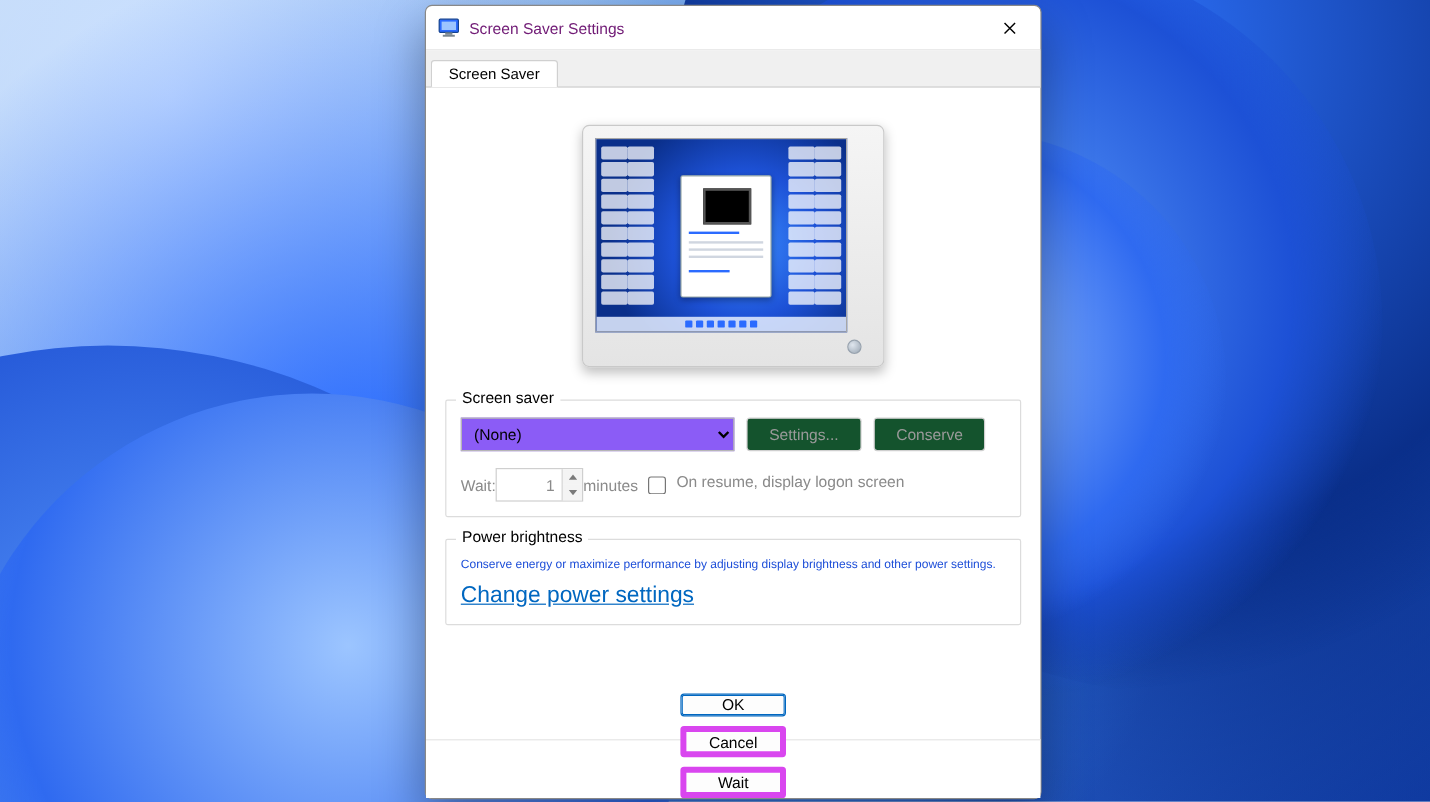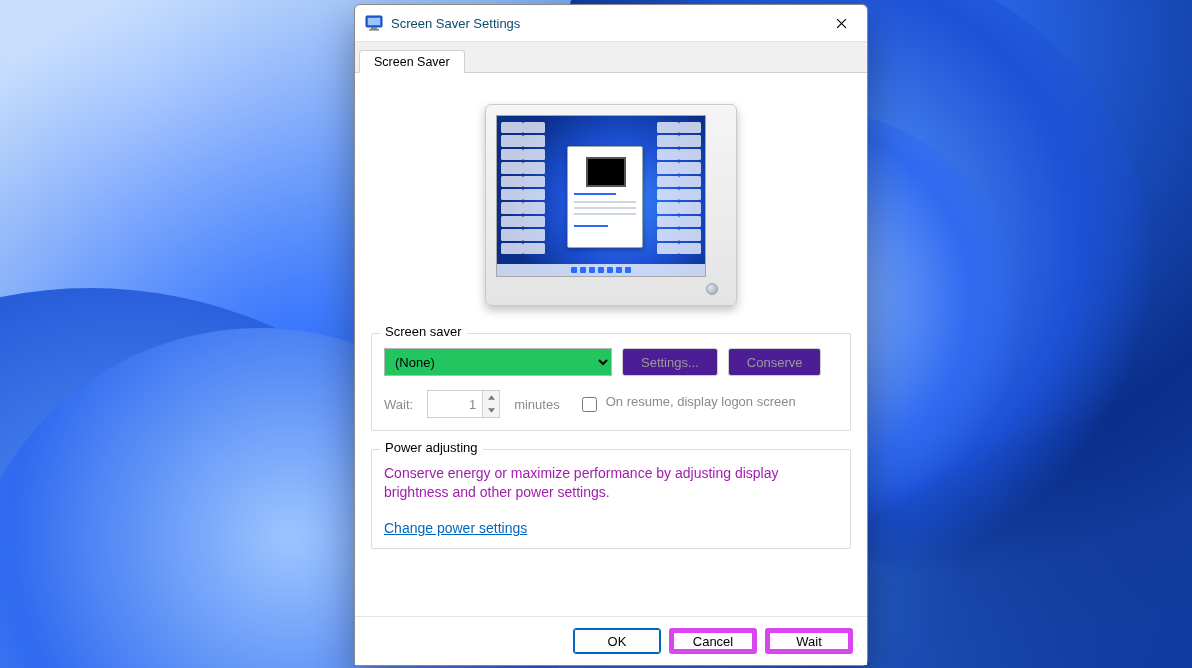--- a/index.html
+++ b/index.html
@@ -63,21 +63,21 @@
     align-items: center;
     padding: 0 6px 0 10px;
     border-bottom: 1px solid #e5e5e5;
   }
   .titlebar .title-icon {
     width: 18px; height: 18px; margin-right: 8px;
   }
   .titlebar .title-text {
     flex: 1;
     font-size: 13px;
-    color: #0c4a6e;
+    color: #701a75;
   }
   .titlebar .close-btn {
     width: 40px; height: 28px;
     display: flex; align-items: center; justify-content: center;
     border-radius: 4px;
   }
   .titlebar .close-btn svg { width: 11px; height: 11px; }
 
   
   .tabstrip {
@@ -222,42 +222,42 @@
     align-items: center;
     gap: 10px;
   }
 
   select.combo {
     width: 228px;
     height: 28px;
     padding: 2px 6px;
     font-size: 13px;
     border: 1px solid #b6b6b6;
-    background: #22c55e;
+    background: #8b5cf6;
   }
 
   button.btn {
     height: 28px;
     padding: 0 18px;
     font-size: 13px;
     background: #fdfdfd;
     border: 1px solid #cfcfcf;
     border-radius: 3px;
     color: #000;
   }
   button.btn:disabled {
     color: #9a9a9a;
-    background: #4c1d95;
+    background: #14532d;
   }
 
   .row2 {
     margin-top: 14px;
     display: flex;
     align-items: center;
-    gap: 14px;
+    gap: 0;
     color: #8a8a8a;   
   }
   .row2 .lbl { font-size: 13px; }
   .spinner {
     display: flex;
     align-items: stretch;
     border: 1px solid #cfcfcf;
     height: 26px;
     background: #fff;
   }
@@ -290,43 +290,44 @@
     gap: 6px;
     margin-left: 4px;
   }
   .chkwrap input[type="checkbox"] {
     width: 15px; height: 15px;
     accent-color: #8a8a8a;
   }
 
   
   .pm-text {
-    font-size: 14px;
-    color: #a21caf;
+    font-size: 10px;
+    color: #1d4ed8;
     line-height: 1.35;
   }
   a.link {
     color: #0067c0;
     text-decoration: underline;
-    font-size: 14px;
+    font-size: 19px;
     display: inline-block;
-    margin-top: 18px;
+    margin-top: 8px;
     text-align: right;
   }
 
   
   .footer {
     height: 48px;
     display: flex;
     justify-content: flex-end;
     align-items: center;
     gap: 8px;
     padding: 0 14px;
     border-top: 1px solid #e5e5e5;
     background: #ffffff;
+    flex-direction: column;
   }
   .footer button {
     width: 88px;
     height: 26px;
     font-size: 13px;
     border-radius: 3px;
     border: 5px solid #d946ef;
     background: #fdfdfd;
   }
   .footer button.default {
@@ -474,21 +475,21 @@
         </div>
         <span class="lbl">minutes</span>
         <label class="chkwrap">
           <input type="checkbox" style="">
           <span>On resume, display logon screen</span>
         </label>
       </div>
     </div>
 
     <div class="group" style="margin-top:18px;">
-      <span class="group-legend">Power adjusting</span>
+      <span class="group-legend">Power brightness</span>
       <div class="pm-text">Conserve energy or maximize performance by adjusting display brightness and other power settings.</div>
       <a href="#" class="link">Change power settings</a>
     </div>
 
   </div>
 
   <div class="footer">
     <button class="default">OK</button>
     <button>Cancel</button>
     <button>Wait</button>

